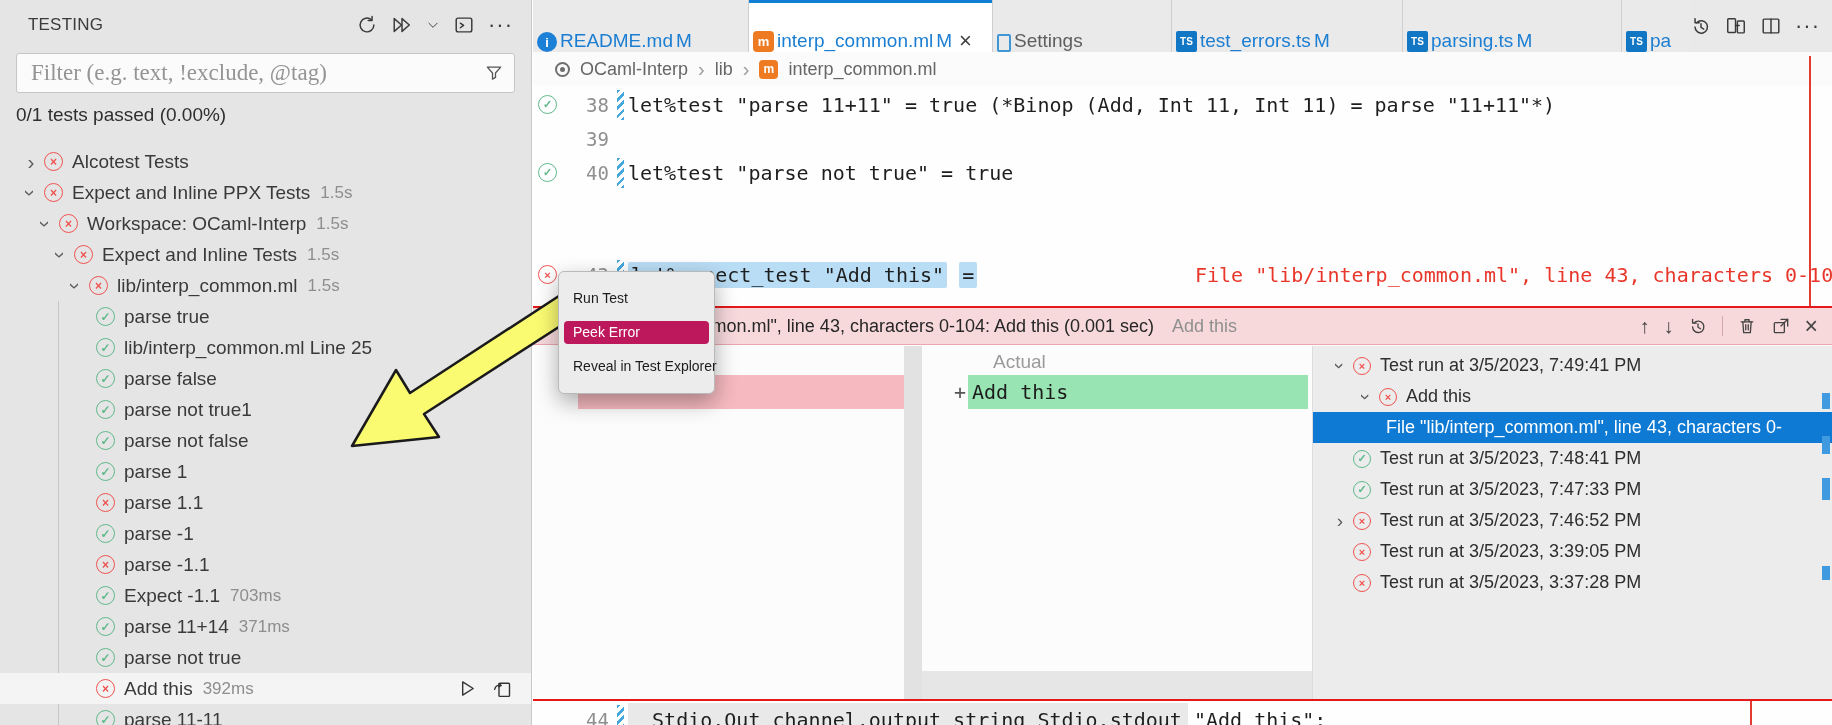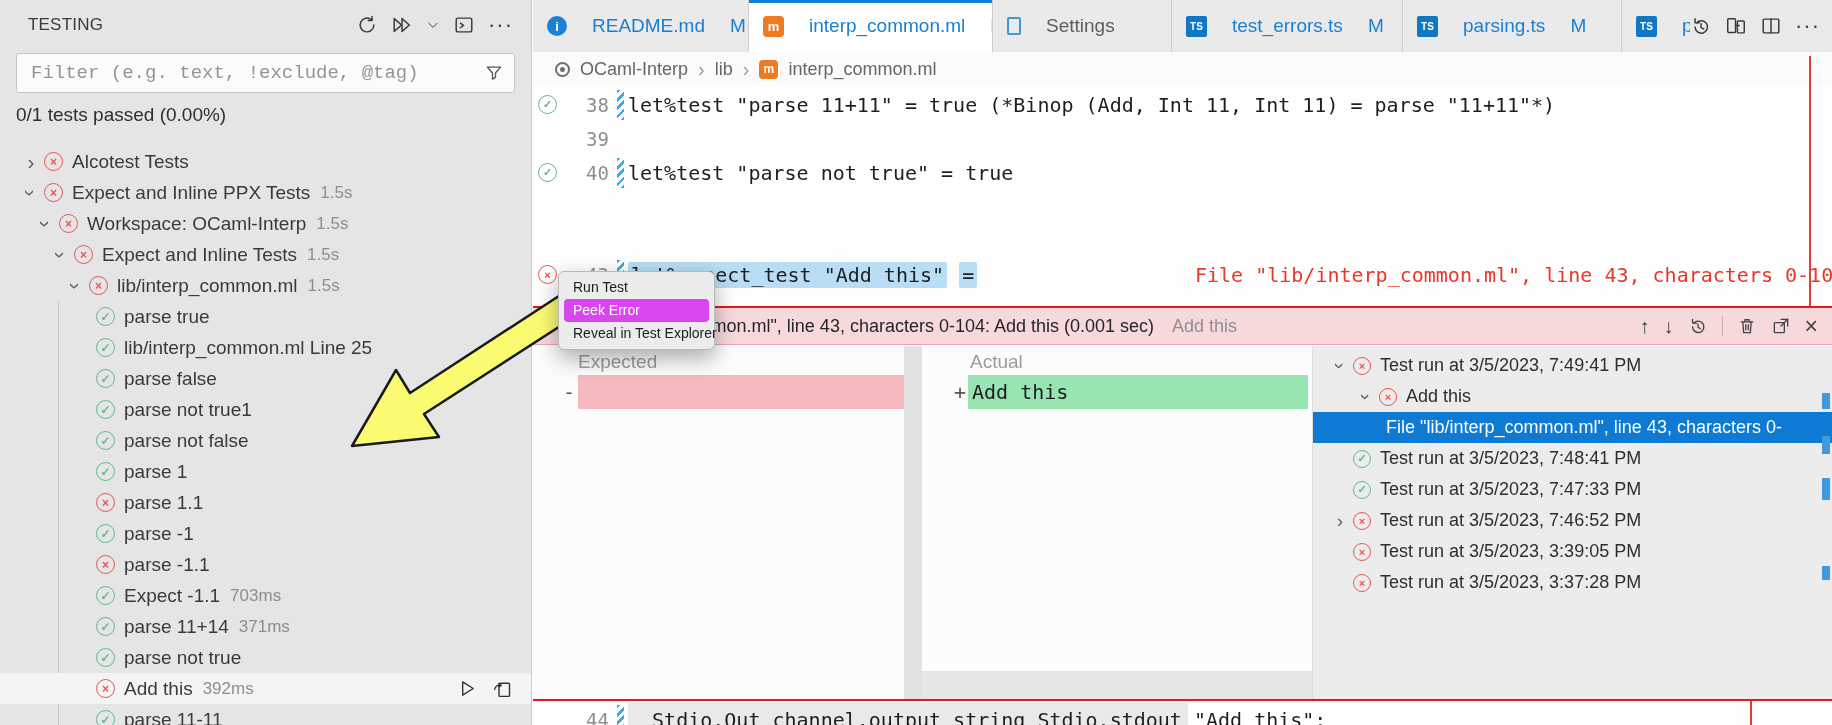--- a/index.html
+++ b/index.html
@@ -10,22 +10,22 @@
   #sidebar{position:absolute;left:0;top:0;width:532px;height:725px;background:#e5e5e5;
     border-right:1px solid #c9c9c9;z-index:2}
   .sb-top{height:50px;display:flex;align-items:center;padding:0 18px 0 28px}
   .sb-title{font-size:17px;color:#3b3b3b;flex:1;letter-spacing:.2px}
   .sb-icons{display:flex;align-items:center;gap:13px}
   .icon-svg{width:22px;height:22px;stroke:#3a3a3a;stroke-width:1.6;fill:none;
     stroke-linecap:round;stroke-linejoin:round;display:block}
   .more-glyph{font-size:22px;color:#3a3a3a;line-height:1;letter-spacing:1px}
   .filter{position:absolute;left:16px;right:16px;top:53px;height:40px;background:#fbfbfb;
     border:1px solid #c6c6c6;border-radius:3px;display:flex;align-items:center;padding:0 10px 0 12px}
-  .filter input{flex:1;border:0;background:transparent;outline:none;font-size:19px;
-    color:#14532d;font-family:Liberation Mono, monospace}
+  .filter input{flex:1;border:0;background:transparent;outline:none;font-size:23px;
+    color:#14532d;font-family:Liberation Serif, serif}
   .filter input::placeholder{color:#949494}
   .status{position:absolute;top:104px;left:16px;font-size:19px;color:#2f2f2f}
 
   .tree{position:absolute;top:146px;left:0;right:0;bottom:0;overflow:hidden}
   .guide{position:absolute;left:58px;top:155px;bottom:0;width:1px;background:#c6c6c6}
   .trow{display:flex;align-items:center;height:31px;font-size:19px;color:#3a3a3a;position:relative}
   .trow.hov{background:#f4f4f4}
   .l0{padding-left:18px}.l1{padding-left:33px}.l2{padding-left:48px}.l3{padding-left:63px}
   .l4{padding-left:96px}
   .chev{display:inline-block;width:26px;text-align:center;font-size:21px;color:#5d5d5d;flex:none}
@@ -35,21 +35,21 @@
   .pass{border-color:#5fb98b;color:#5fb98b}
   .fail{border-color:#ef5350;color:#ef5350}
   .tlabel{white-space:nowrap}
   .tdur{margin-left:10px;color:#8e8e8e;font-size:17px;white-space:nowrap}
   .row-actions{position:absolute;right:18px;top:0;height:31px;display:flex;align-items:center;gap:14px}
   .row-actions .icon-svg{width:21px;height:21px;stroke:#333}
 
   
   #tabbar{position:absolute;left:533px;top:0;width:1299px;height:52px;background:#e8e8e8;
     display:flex;z-index:3}
-  .tab{height:52px;display:flex;align-items:center;gap:25px;padding:0 14px;
+  .tab{height:52px;display:flex;align-items:flex-end;gap:3px;padding:0 4px;
     border-right:1px solid #cfcfcf;background:#eaeaea;font-size:19px;color:#1b7ed2;
     position:relative;overflow:hidden;flex:none;white-space:nowrap}
   .tab.active{background:#fff}
   .tab.active::before{content:"";position:absolute;top:0;left:0;right:0;height:3px;background:#0f7fd3}
   .tab.gray{color:#5e5e5e}
   .badge{font-size:19px}
   .tabclose{color:#3f3f3f;font-size:22px;margin-left:4px;line-height:1}
   .ico-info{width:20px;height:20px;border-radius:50%;background:#1b80d6;color:#fff;
     display:flex;align-items:center;justify-content:center;font-size:13px;font-weight:700;flex:none}
   .ico-info::before{content:"i"}
@@ -115,23 +115,23 @@
   .prow{height:31px;display:flex;align-items:center;font-size:18px;color:#2e2e2e;white-space:nowrap}
   .p0{padding-left:14px}.p1{padding-left:40px}.p2{padding-left:73px}
   .prow .chev{font-size:19px}
   .prow .ticon{width:18px;height:18px;font-size:11px}
   .prow.sel{background:#0e7ad3;color:#fff}
   .spacer26{display:inline-block;width:26px;flex:none}
 
   
   #ctxmenu{position:absolute;left:558px;top:271px;width:157px;z-index:40;background:#ececec;
     border:1px solid #b9b9b9;border-radius:6px;box-shadow:0 8px 22px rgba(0,0,0,.33);padding:4px 0}
-  .mitem{height:23px;line-height:23px;font-size:14px;color:#1c1c1c;padding:0 9px;margin:0 5px;
+  .mitem{height:23px;line-height:23px;font-size:14px;color:#1c1c1c;padding:0 9px;margin:11px 5px;
     border-radius:4px;white-space:nowrap}
-  .mitem.sel{background:#d946ef;color:#fff}
+  .mitem.sel{background:#be185d;color:#fff}
 
   
   #arrow{position:absolute;left:0;top:0;width:1832px;height:725px;z-index:30;pointer-events:none}
 </style>
 </head>
 <body>
 
 <div id="sidebar">
   <div class="sb-top">
     <span class="sb-title">TESTING</span>
@@ -394,21 +394,21 @@
     </span>
   </div>
 
   <div class="peek-body">
     <span class="pane-label" style="left:45px">Expected</span>
     <span class="dmark" style="left:30px">-</span>
     <div class="removed-bar"></div>
 
     <div class="divider"></div>
 
-    <span class="pane-label" style="left:437px">Actual</span>
+    <span class="pane-label" style="left:460px">Actual</span>
     <span class="dmark" style="left:421px">+</span>
     <div class="added-bar">Add this</div>
 
     <div class="hscroll"></div>
 
     <div class="histpanel">
       <div class="prow p0">
         <span class="chev exp">›</span>
         <span class="ticon fail">×</span>
         <span>Test run at 3/5/2023, 7:49:41 PM</span>

